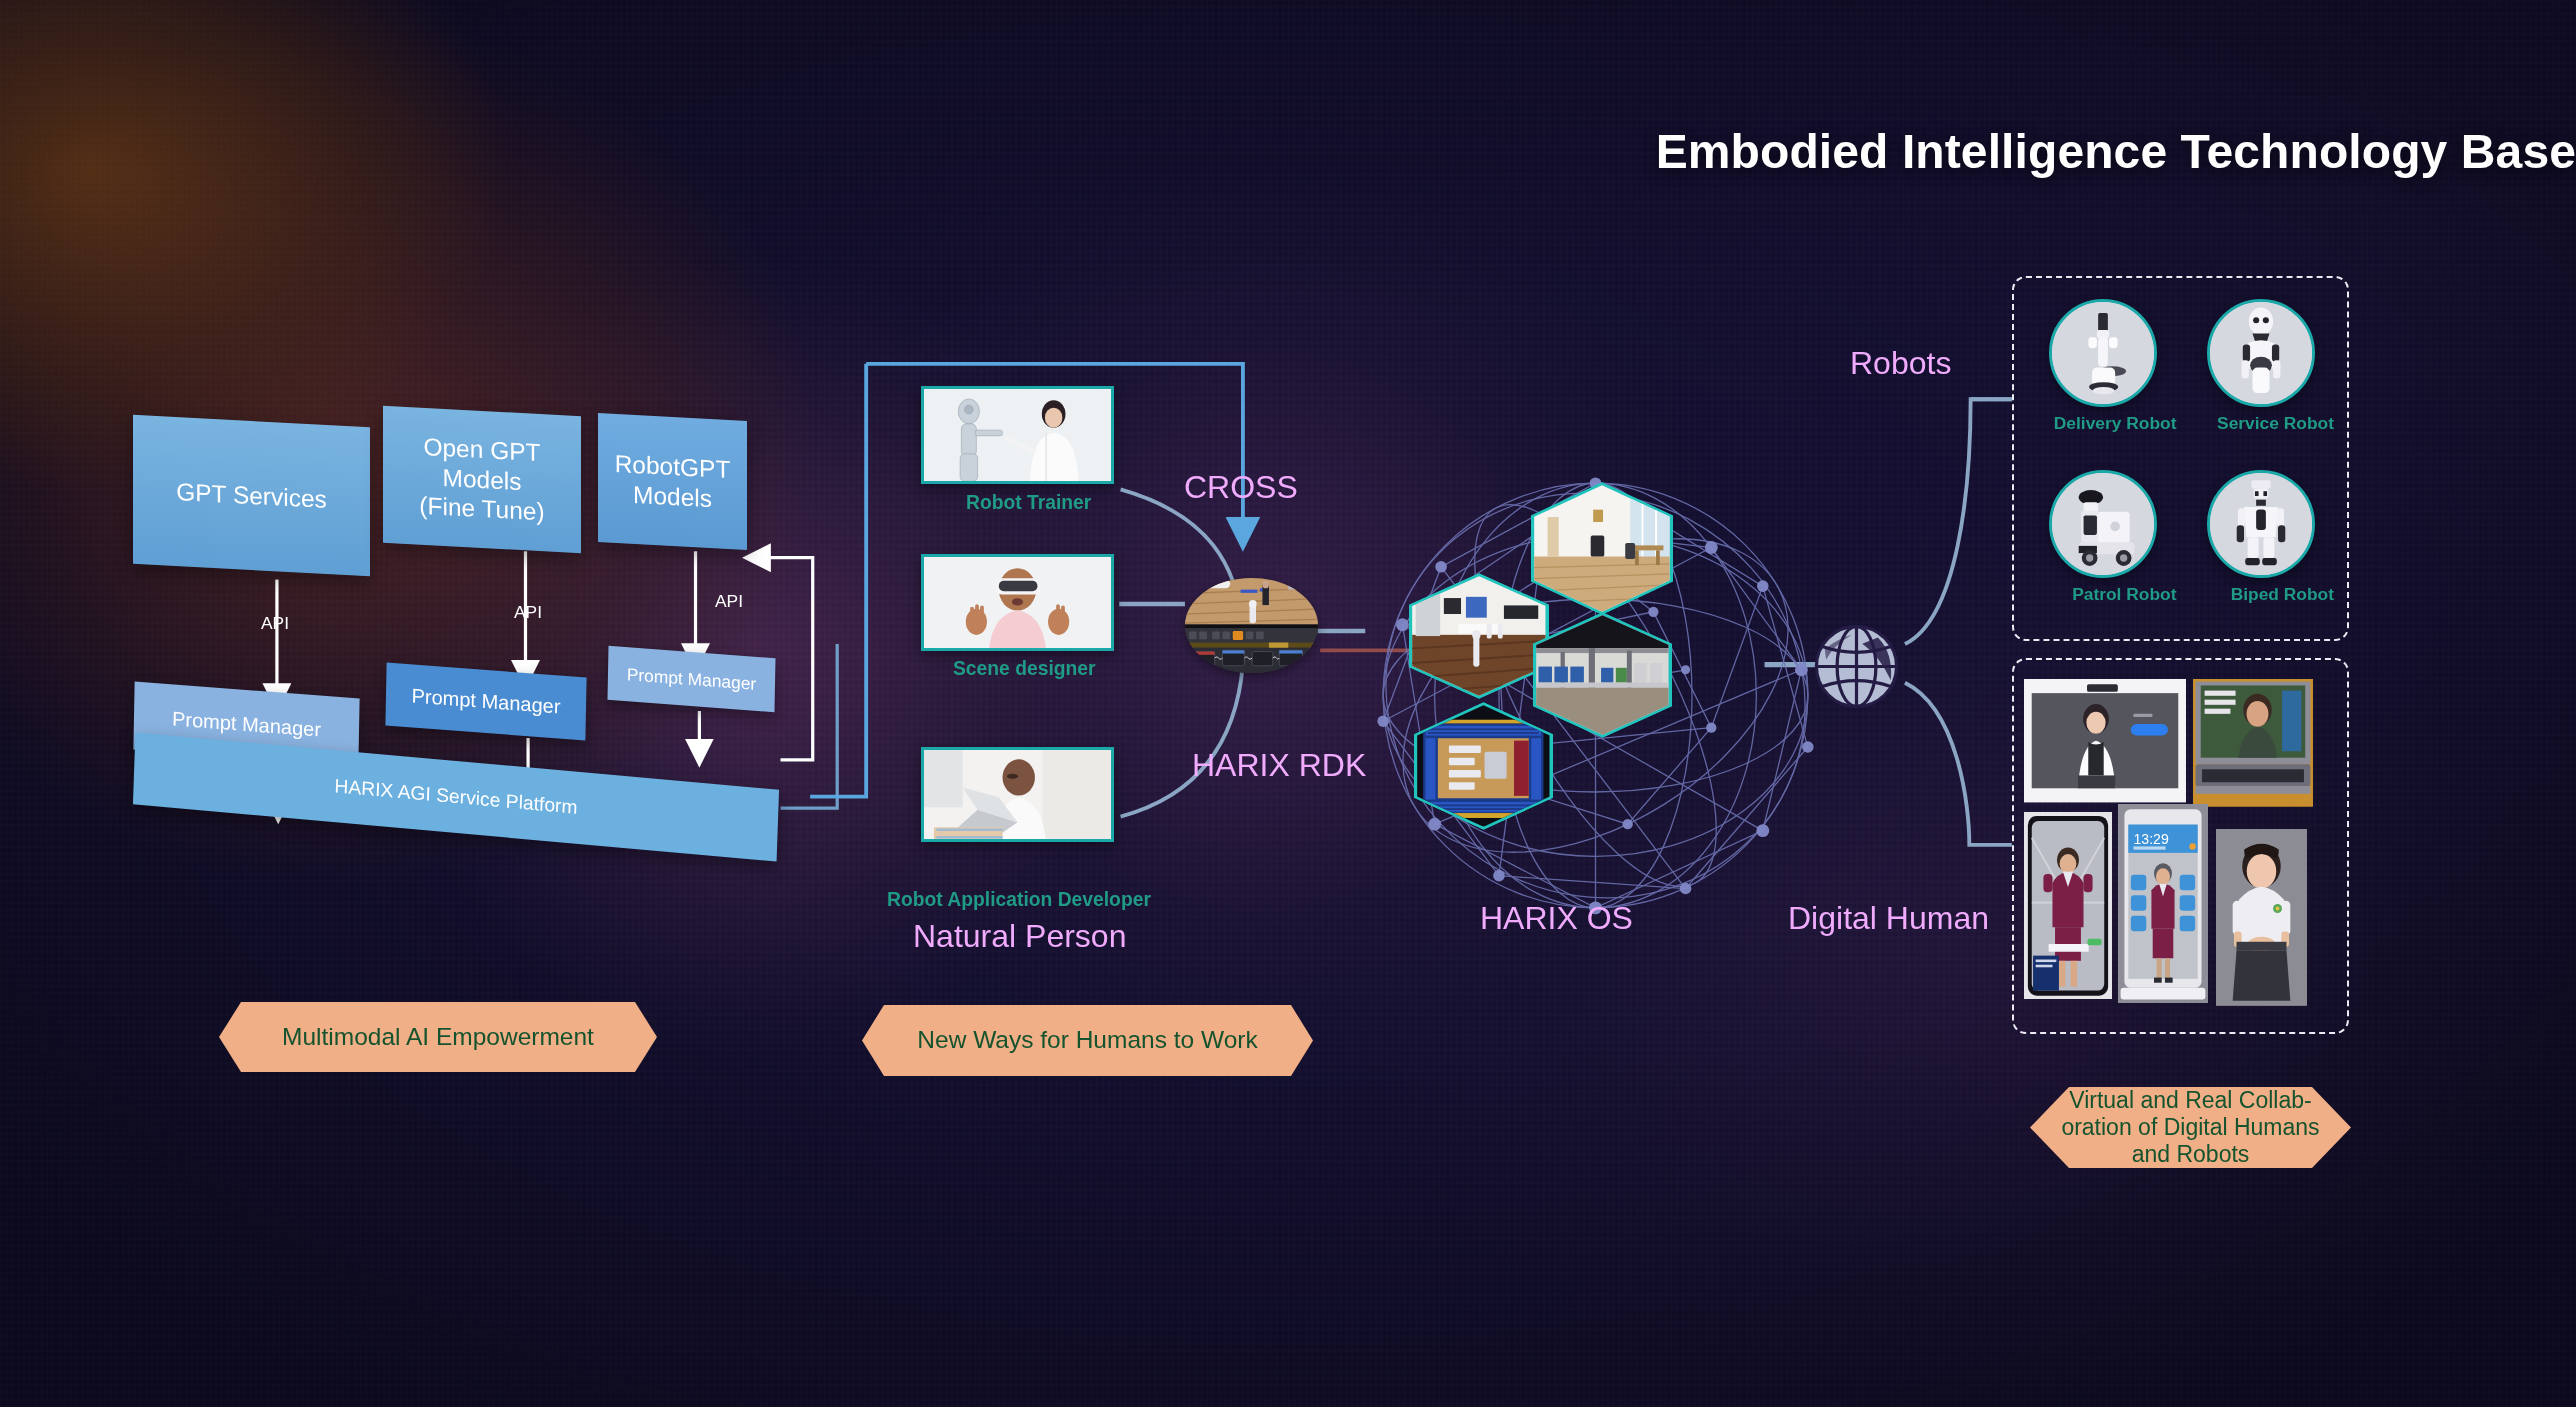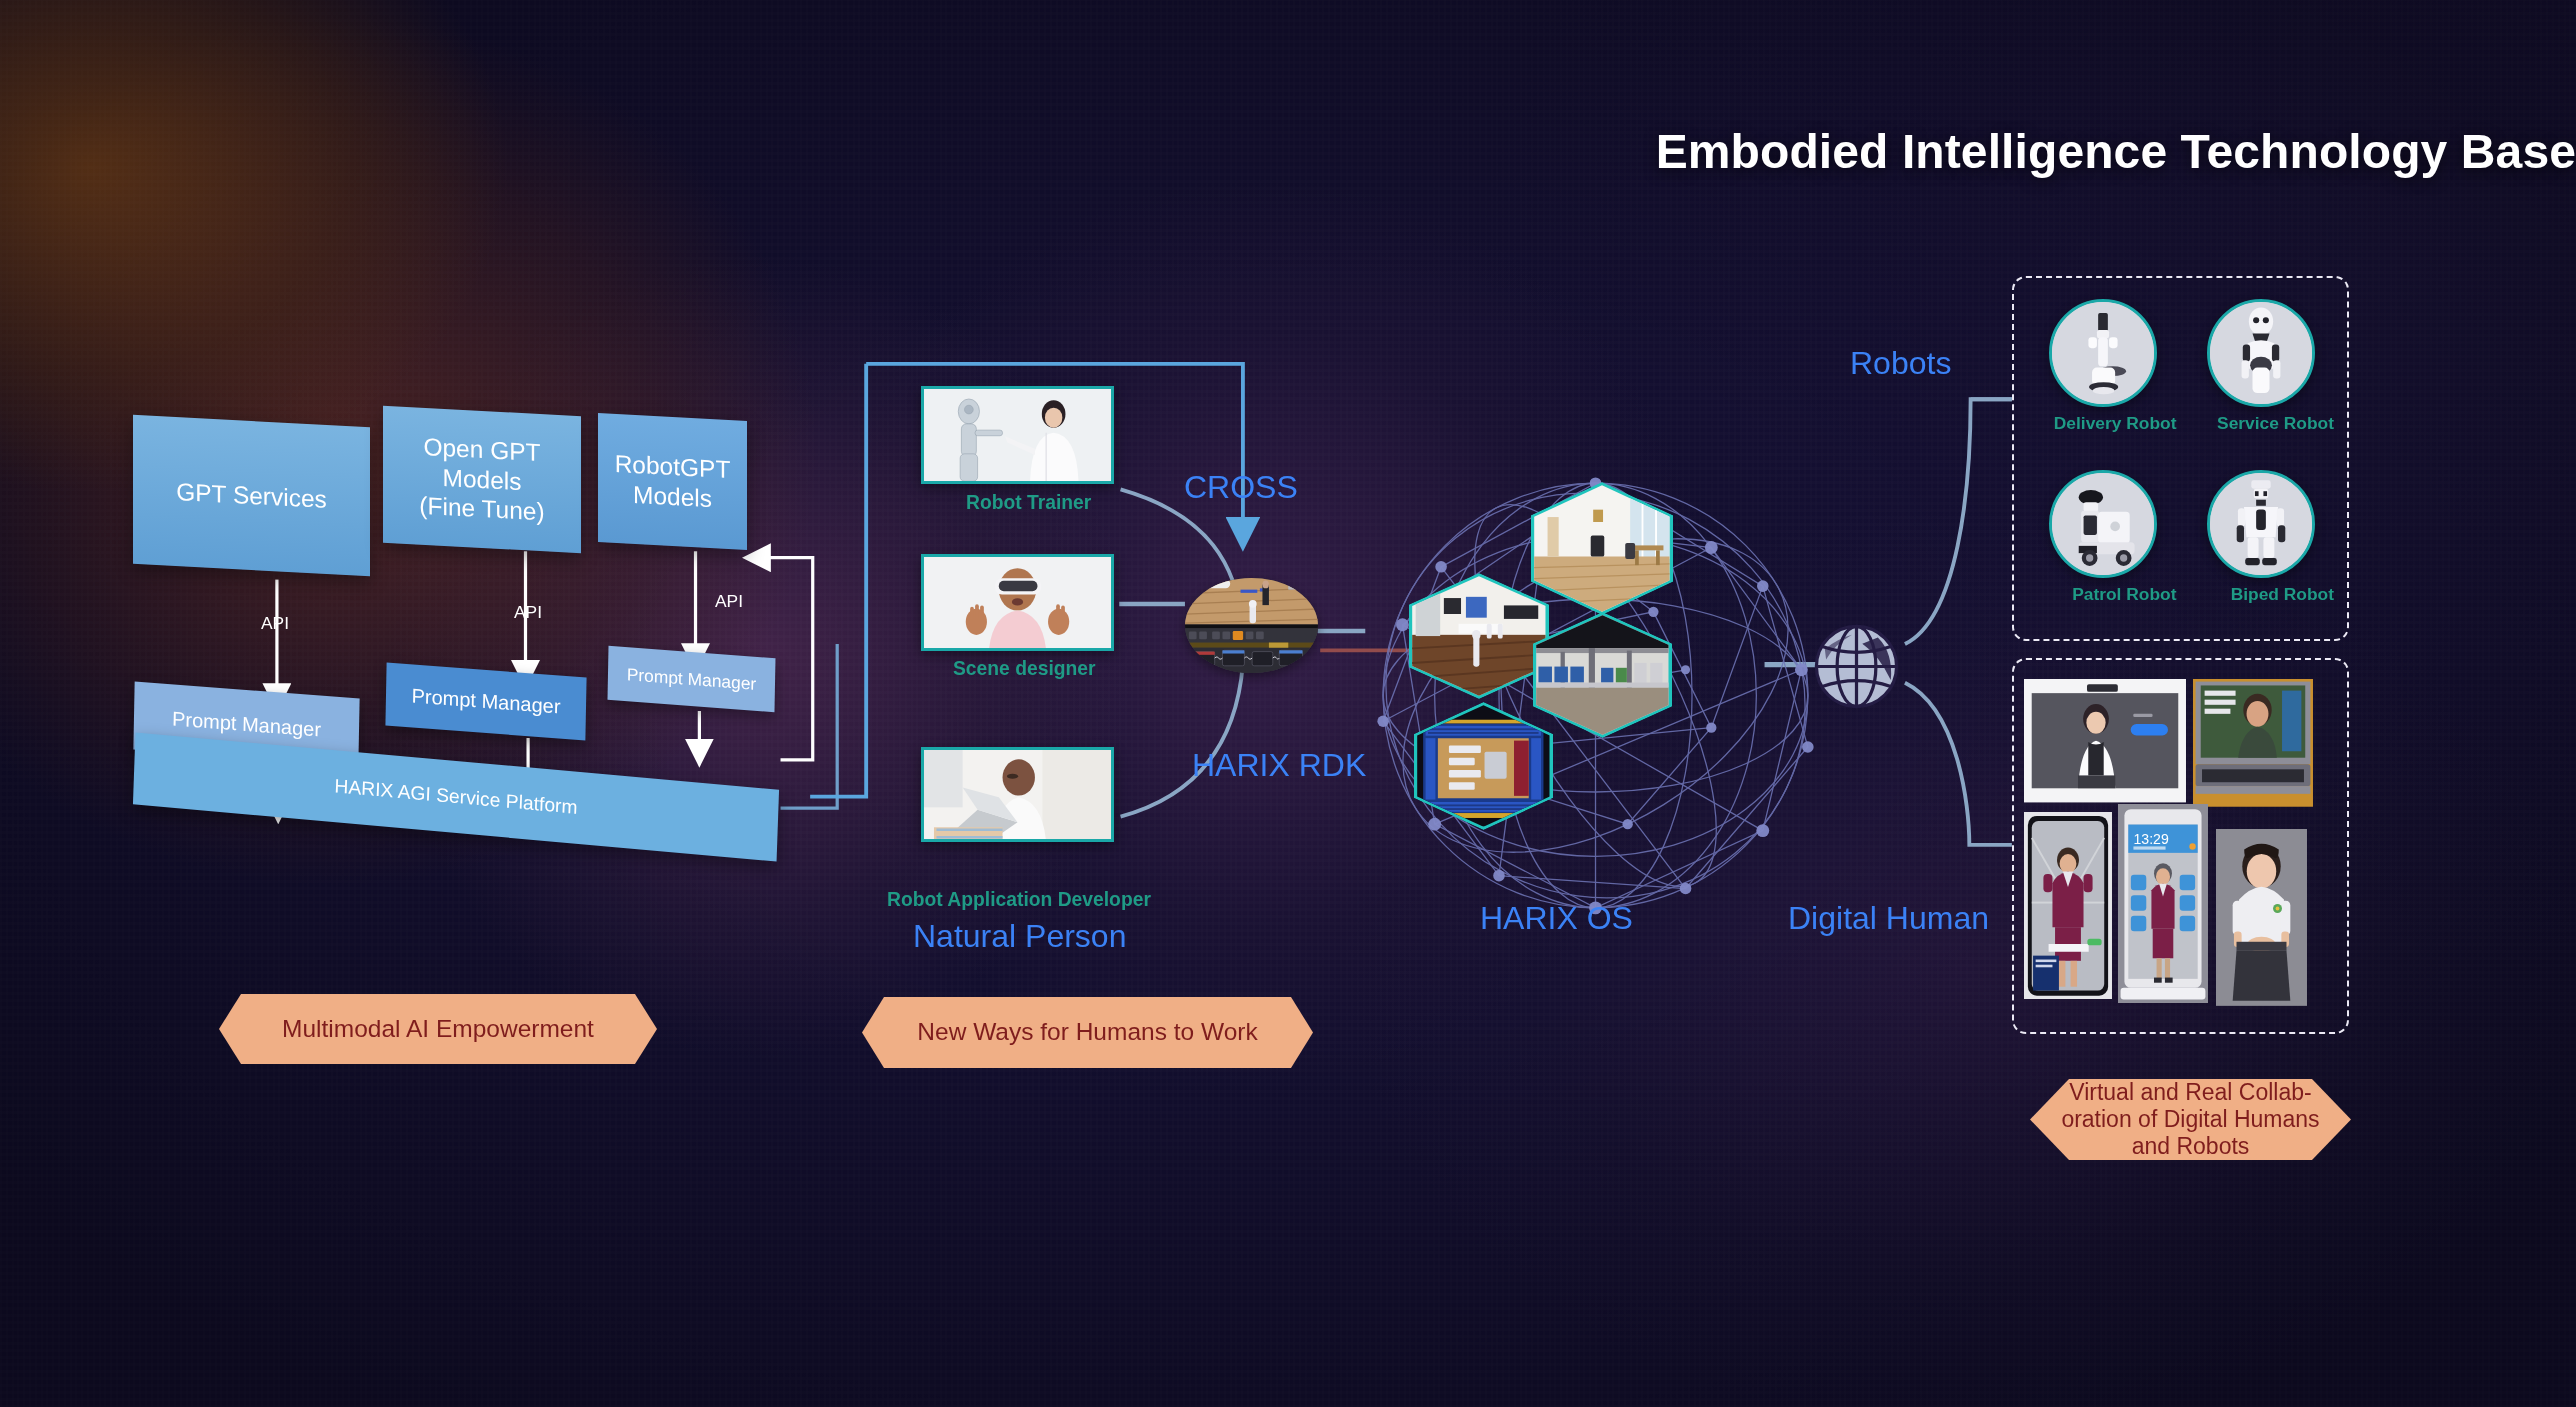--- a/index.html
+++ b/index.html
@@ -36,21 +36,21 @@
 
   
   #title {
     position:absolute; left:0; right:0; top:124px;
     text-align:right; color:#fff;
     font-size:48px; font-weight:700; letter-spacing:0.1px;
     text-shadow:0 2.6px 14px rgba(0,0,0,.55);
   }
 
   
-  .wlabel { position:absolute; color:#3b82f6; font-size:32px; white-space:nowrap; }
+  .wlabel { position:absolute; color:#f0abfc; font-size:32px; white-space:nowrap; }
   .tlabel { position:absolute; color:#1f9b86; font-size:19.3px; white-space:nowrap; font-weight:600; }
 
   
   .gptbox {
     position:absolute; color:#fff; text-align:center;
     display:flex; align-items:center; justify-content:center;
     font-size:24.5px; line-height:1.22;
     background:linear-gradient(180deg,#7ab4e0 0%,#5f9fd4 100%);
     box-shadow:0 6.4px 16.7px rgba(0,0,0,.35);
   }
@@ -87,25 +87,26 @@
     position:absolute; border:3.2px solid #1aa8a8; overflow:hidden;
     background:#f0f2f4; box-shadow:0 3.9px 11.6px rgba(0,0,0,.4);
   }
   .photocard .scene { position:absolute; inset:0; }
   #card-trainer   { left:921px; top:386px; width:193px; height:98px; }
   #card-designer  { left:921px; top:554px; width:193px; height:97px; }
   #card-developer { left:921px; top:747px; width:193px; height:95px; }
 
   
   .hexbanner {
-    position:absolute; background:#f0af86; color:#7f1d1d;
+    position:absolute; background:#f0af86; color:#14532d;
     display:flex; align-items:center; justify-content:center;
     text-align:center; font-size:24.5px; line-height:1.18;
     clip-path:polygon(22px 0, calc(100% - 22px) 0, 100% 50%, calc(100% - 22px) 100%, 22px 100%, 0 50%);
     box-shadow:0 5.2px 14px rgba(0,0,0,.35);
+    margin-top:8px;
   }
   #banner-multimodal { left:219px;  top:994px; width:438px;  height:70px; }
   #banner-newways    { left:862px; top:997px; width:451px;  height:71px; }
   #banner-virtual    { left:2030px; top:1079px; width:321px;  height:81px; font-size:23px; padding:0 15.5px;
                        clip-path:polygon(39px 0, calc(100% - 39px) 0, 100% 50%, calc(100% - 39px) 100%, 39px 100%, 0 50%); }
 
   
   .dashedbox {
     position:absolute; border:2.6px dashed #eceaf5; border-radius:14px;
   }

